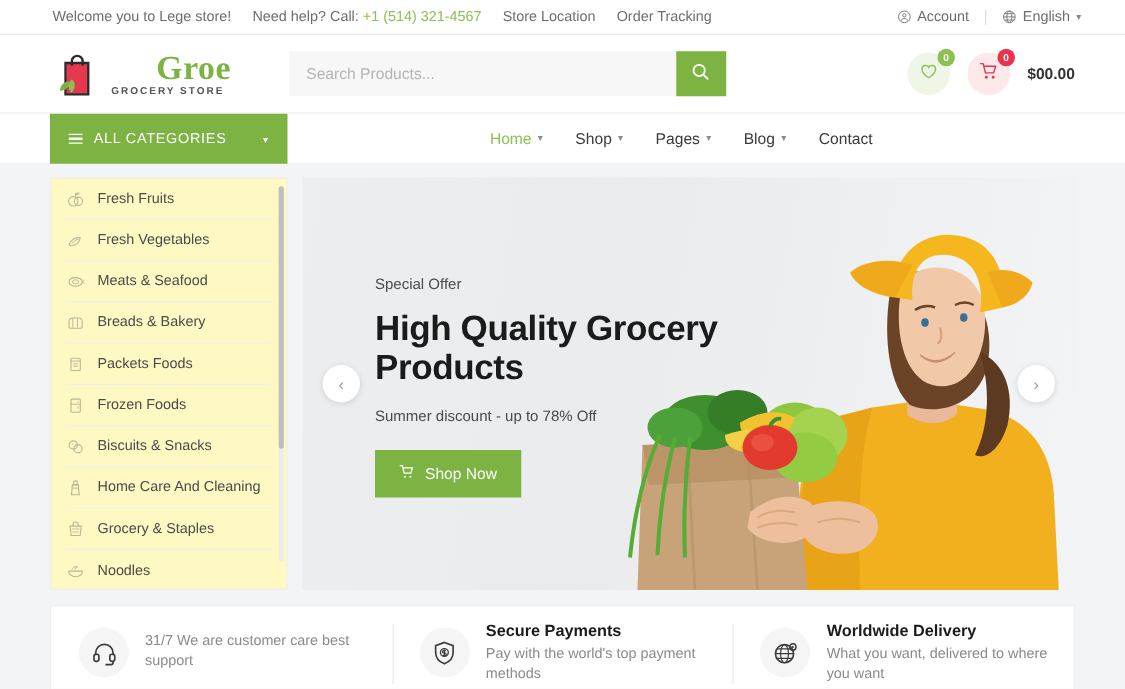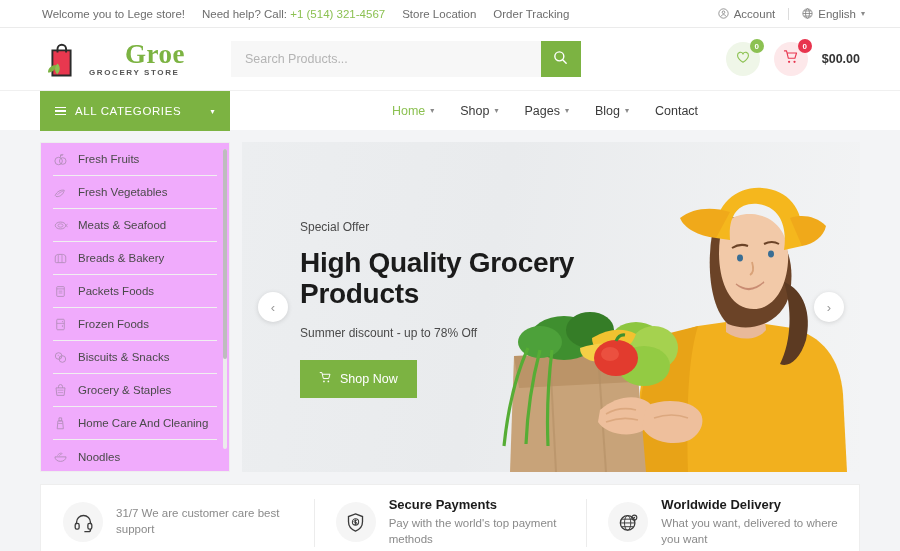--- a/index.html
+++ b/index.html
@@ -118,21 +118,21 @@
   }
   .menu-item.active { color: #8cc152; }
 
   
   .main {
     display: flex; gap: 12px;
     padding: 12px 40px 0 40px;
   }
 
   .cat-panel {
-    width: 190px; background: #f0abfc;
+    width: 190px; background: #fef9c3;
     border: 1px solid #eee;
     height: 330px; overflow: hidden; position: relative;
   }
   .cat-scroll { height: 330px; overflow: hidden; padding: 0 12px; }
   .cat-row {
     display: flex; align-items: center; gap: 10px;
     height: 33px; font-size: 11.5px; color: #4a4a4a;
     border-bottom: 1px solid #f0f0f0; cursor: pointer;
   }
   .cat-row:last-child { border-bottom: none; }
@@ -404,37 +404,37 @@
               <circle cx="7" cy="7" r=".7" fill="#666"></circle>
               <circle cx="9" cy="9.5" r=".7" fill="#666"></circle>
             </svg>
         </span>
         <span>Biscuits &amp; Snacks</span>
       </div>
 
       <div class="cat-row">
         <span class="cat-ico">
           <svg viewBox="0 0 20 20">
+              <path d="M8 2.5h3.5v4H8z" fill="none" stroke="#666" stroke-width="1.2"></path>
+              <path d="M6.6 6.5h6.2l1 10.5H5.6z" fill="none" stroke="#666" stroke-width="1.2"></path>
+              <path d="M6.9 10h5.8" stroke="#666" stroke-width="1"></path>
+            </svg>
+        </span>
+        <span>Home Care And Cleaning</span>
+      </div>
+
+      <div class="cat-row">
+        <span class="cat-ico">
+          <svg viewBox="0 0 20 20">
               <path d="M4 6.5h12l-1.2 10H5.2z" fill="none" stroke="#666" stroke-width="1.2"></path>
               <path d="M7.3 6.5V4.8a2.7 2.7 0 0 1 5.4 0v1.7" fill="none" stroke="#666" stroke-width="1.2"></path>
               <path d="M6 9.6h8M6.4 12.8h7.2" stroke="#666" stroke-width=".9"></path>
             </svg>
         </span>
         <span>Grocery &amp; Staples</span>
-      </div>
-
-      <div class="cat-row">
-        <span class="cat-ico">
-          <svg viewBox="0 0 20 20">
-              <path d="M8 2.5h3.5v4H8z" fill="none" stroke="#666" stroke-width="1.2"></path>
-              <path d="M6.6 6.5h6.2l1 10.5H5.6z" fill="none" stroke="#666" stroke-width="1.2"></path>
-              <path d="M6.9 10h5.8" stroke="#666" stroke-width="1"></path>
-            </svg>
-        </span>
-        <span>Home Care And Cleaning</span>
       </div>
 
       <div class="cat-row">
         <span class="cat-ico">
           <svg viewBox="0 0 20 20">
               <path d="M2.6 10.5h14.8c0 3.6-3.3 6-7.4 6s-7.4-2.4-7.4-6z" fill="none" stroke="#666" stroke-width="1.2"></path>
               <path d="M6 9c1-2.4 3-3.6 5.4-3.6M8.6 9c.8-1.6 2.2-2.6 4-2.9" fill="none" stroke="#666" stroke-width="1"></path>
             </svg>
         </span>
         <span>Noodles</span>

